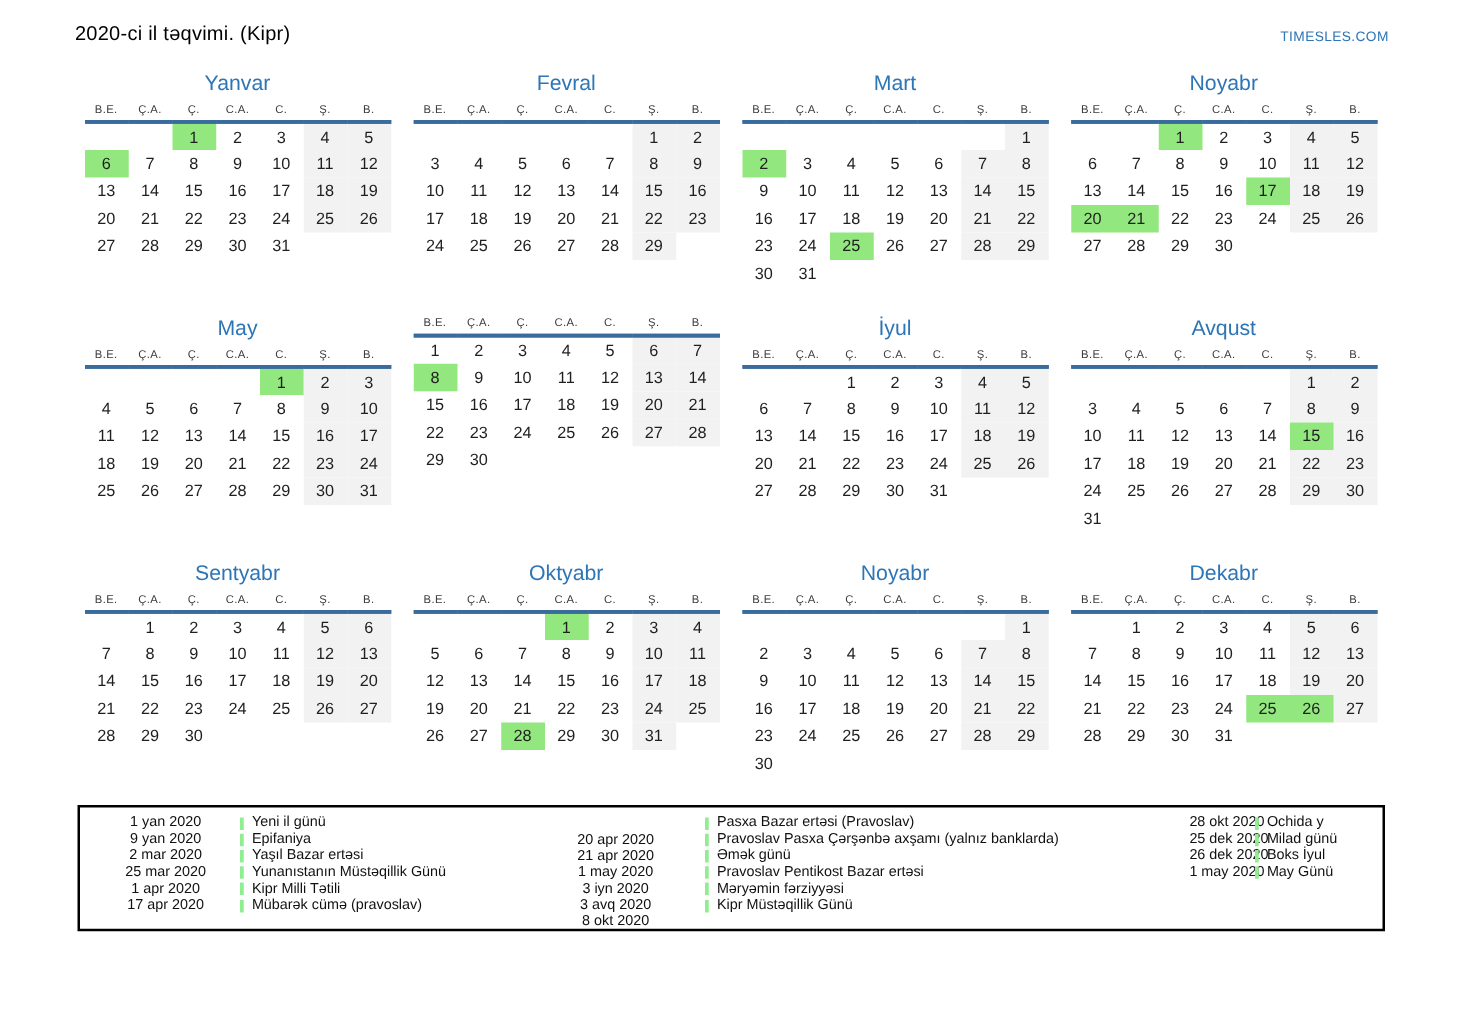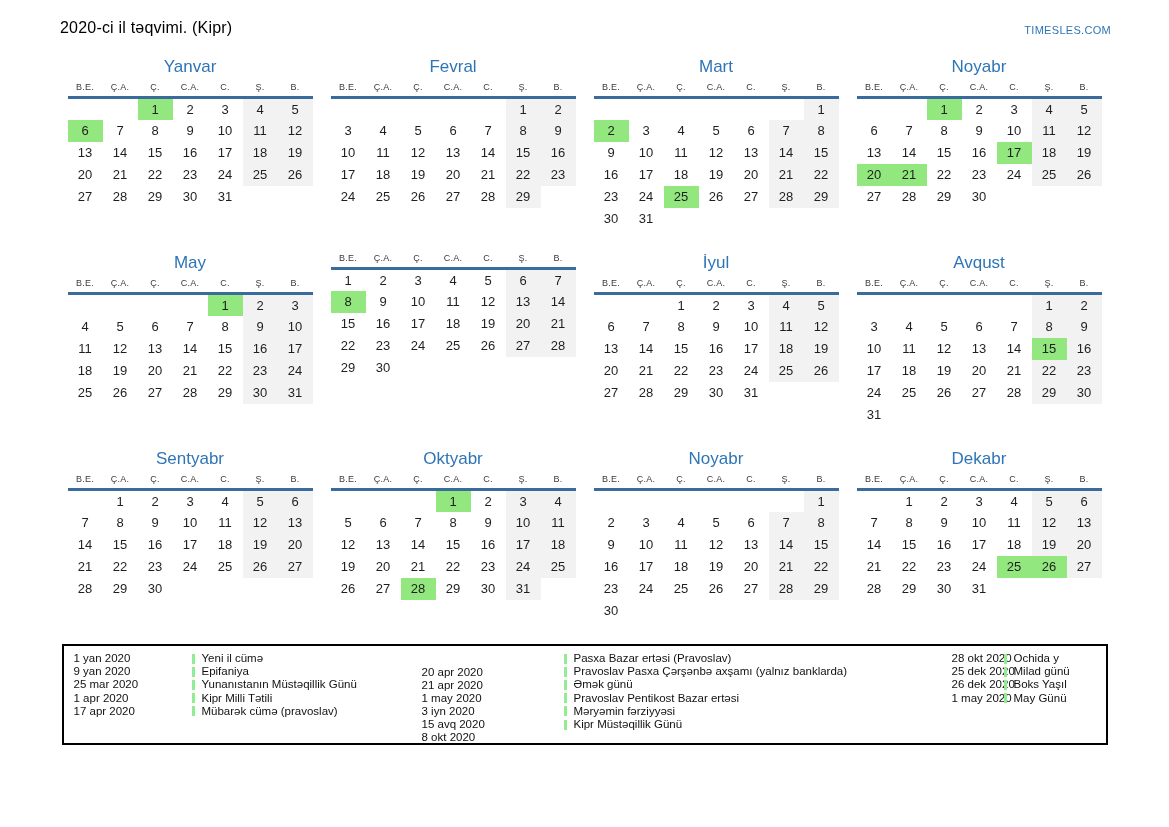--- a/index.html
+++ b/index.html
@@ -19,21 +19,21 @@
   .month-title { text-align:center; font-size:17px; font-weight:400; color:var(--blue); margin:0 0 5px 0; }
   table.cal { border-collapse:collapse; table-layout:fixed; width:100%; }
   .cal th { font-size:9px; font-weight:400; color:#3a3a3a; padding:0 0 4px 0; border-bottom:3px solid var(--line); letter-spacing:0.3px; }
   .cal td { height:22px; text-align:center; font-size:13px; color:#1f1f1f; padding:0; }
   .cal td.weekend { background:var(--weekend); }
   .cal td.holiday { background:var(--holiday); }
 
   .legend { width:1046px; margin:14px auto 0 auto; border:2px solid #000; padding:6px 0 12px 0; display:flex; font-size:11.5px; color:#111; }
   .lg-group { display:flex; flex-direction:column; }
   .lg-row { display:flex; align-items:center; height:13.2px; line-height:13.2px; white-space:nowrap; }
-  .lg-date { flex:none; padding-left:10px; }
+  .lg-date { flex:none; padding-left:10px;text-align:center; }
   .g1 { width:348px; } .g1 .lg-date { width:128px; }
   .g2 { width:492px; } .g2 .lg-date { width:152px;margin-top:27px; }
   .g3 { flex:1; } .g3 .lg-date { width:100px; padding-left:48px; }
   .lg-mark { flex:none; width:3px; height:10px; background:var(--mark); margin-right:7px; }
 </style>
 </head>
 <body style="--blue: #2e75b6; --line: #3a6b9d; --holiday: #92e87e; --weekend: #f2f2f2; --mark: #90ee90;">
 
 <div class="topbar">
   <h1 class="page-title">2020-ci il təqvimi. (Kipr)</h1>
@@ -823,28 +823,33 @@
         </tbody>
       </table>
     </div>
   </div>
 
 <div class="legend" id="legend">
     <div class="lg-group g1">
       <div class="lg-row">
         <span class="lg-date">1 yan 2020</span>
         <span class="lg-mark"></span>
-        <span class="lg-name">Yeni il cümə</span>
+        <span class="lg-name">Yeni il günü</span>
       </div>
       <div class="lg-row">
         <span class="lg-date">9 yan 2020</span>
         <span class="lg-mark"></span>
         <span class="lg-name">Epifaniya</span>
       </div>
       <div class="lg-row">
+        <span class="lg-date">2 mar 2020</span>
+        <span class="lg-mark"></span>
+        <span class="lg-name">Yaşıl Bazar ertəsi</span>
+      </div>
+      <div class="lg-row">
         <span class="lg-date">25 mar 2020</span>
         <span class="lg-mark"></span>
         <span class="lg-name">Yunanıstanın Müstəqillik Günü</span>
       </div>
       <div class="lg-row">
         <span class="lg-date">1 apr 2020</span>
         <span class="lg-mark"></span>
         <span class="lg-name">Kipr Milli Tətili</span>
       </div>
       <div class="lg-row">
@@ -868,21 +873,21 @@
         <span class="lg-date">1 may 2020</span>
         <span class="lg-mark"></span>
         <span class="lg-name">Əmək günü</span>
       </div>
       <div class="lg-row">
         <span class="lg-date">3 iyn 2020</span>
         <span class="lg-mark"></span>
         <span class="lg-name">Pravoslav Pentikost Bazar ertəsi</span>
       </div>
       <div class="lg-row">
-        <span class="lg-date">15 avq 2020</span>
+        <span class="lg-date">3 avq 2020</span>
         <span class="lg-mark"></span>
         <span class="lg-name">Məryəmin fərziyyəsi</span>
       </div>
       <div class="lg-row">
         <span class="lg-date">8 okt 2020</span>
         <span class="lg-mark"></span>
         <span class="lg-name">Kipr Müstəqillik Günü</span>
       </div>
     </div>
     <div class="lg-group g3">
@@ -892,21 +897,21 @@
         <span class="lg-name">Ochida y</span>
       </div>
       <div class="lg-row">
         <span class="lg-date">25 dek 2020</span>
         <span class="lg-mark"></span>
         <span class="lg-name">Milad günü</span>
       </div>
       <div class="lg-row">
         <span class="lg-date">26 dek 2020</span>
         <span class="lg-mark"></span>
-        <span class="lg-name">Boks Yaşıl</span>
+        <span class="lg-name">Boks İyul</span>
       </div>
       <div class="lg-row">
         <span class="lg-date">1 may 2020</span>
         <span class="lg-mark"></span>
         <span class="lg-name">May Günü</span>
       </div>
     </div>
   </div>
 
 </body></html>

